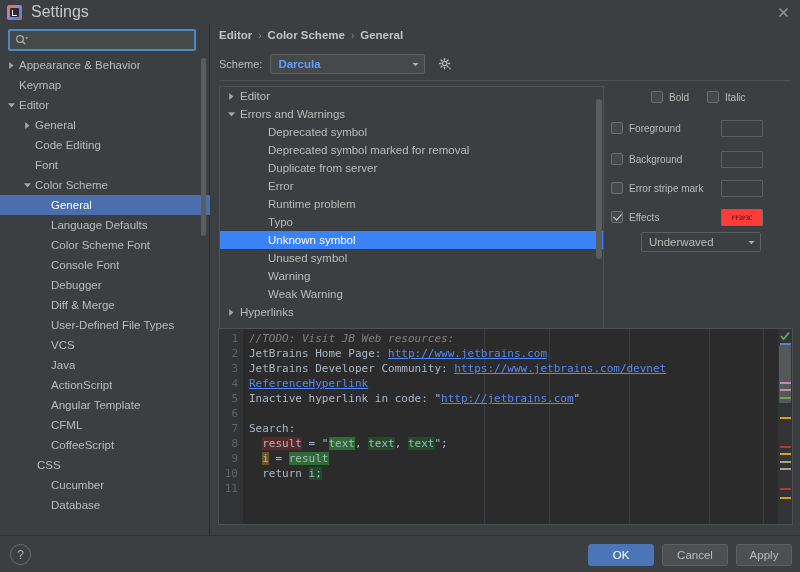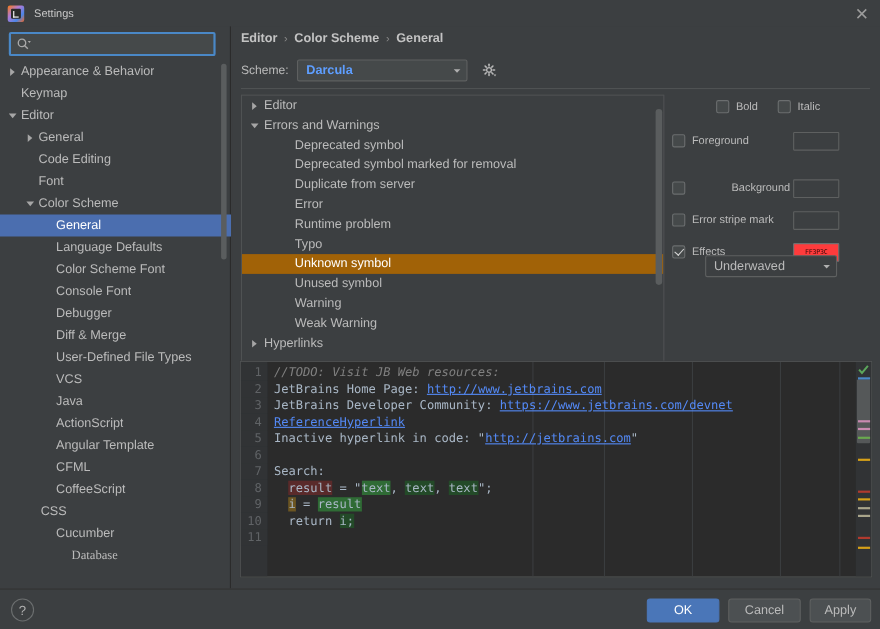--- a/index.html
+++ b/index.html
@@ -31,21 +31,21 @@
   }
   .app-logo::after {
     content: ""; position: absolute; left: 3px; top: 3px;
     width: 9px; height: 9px; background: #2b2b2b; border-radius: 1px;
   }
   .app-logo::before {
     content: ""; position: absolute; left: 5px; top: 5px; z-index: 2;
     width: 4px; height: 5px; border-bottom: 1.5px solid #fff; border-left: 1.5px solid #fff;
   }
   .title-text {
-    margin-left: 9px; font-size: 10px; color: #c8c8c8;
+    margin-left: 9px; font-size: 16px; color: #c8c8c8;
   }
   .close-btn {
     position: absolute; right: 8px; top: 4px;
     width: 17px; height: 17px; cursor: pointer;
     display: flex; align-items: center; justify-content: center;
   }
   .close-btn svg { display: block; }
 
   
   .sidebar {
@@ -129,21 +129,21 @@
   
   .attr-panel {
     position: absolute; left: 8px; top: 62px; width: 385px; height: 256px;
     background: #3c3f41; border: 1px solid #4f5253; overflow: hidden;
   }
   .anode {
     height: 18px; display: flex; align-items: center;
     font-size: 11.5px; color: #bbbbbb; white-space: nowrap;
     padding-right: 4px; cursor: default;
   }
-  .anode.sel { background: #a16207; color: #ffffff; }
+  .anode.sel { background: #3b82f6; color: #ffffff; }
   .aw { width: 11px; height: 11px; flex: none; margin-right: 3px; }
   .aw svg { display: block; }
   .attr-scroll {
     position: absolute; right: 1px; top: 12px;
     width: 6px; height: 160px; background: #5a5d5e; border-radius: 3px;
   }
 
   
   .opts { position: absolute; left: 400px; top: 62px; width: 180px; }
   .cbrow { display: flex; align-items: center; height: 22px; }
@@ -367,21 +367,21 @@
           <span class="tlabel">CoffeeScript</span>
         </div>
         <div class="tnode" style="padding-left: 24px;">
           <span class="tw"></span>
           <span class="tlabel">CSS</span>
         </div>
         <div class="tnode" style="padding-left: 38px;">
           <span class="tw"></span>
           <span class="tlabel">Cucumber</span>
         </div>
-        <div class="tnode" style="padding-left: 52px; font-family: Liberation Serif, serif;">
+        <div class="tnode" style="padding-left: 38px;">
           <span class="tw"></span>
           <span class="tlabel">Database</span>
         </div>
       </div>
     <div class="side-scroll"></div>
   </div>
 
   <div class="right">
 
     <div class="breadcrumb" id="breadcrumb">
@@ -500,21 +500,21 @@
         <div class="cb" id="cb-italic" style="margin-left:18px;"></div>
         <span class="cblabel">Italic</span>
       </div>
 
       <div class="cbrow" style="margin-top:9px;">
         <div class="cb" id="cb-fg"></div>
         <span class="cblabel">Foreground</span>
         <div class="swatch" style="position:absolute;left:110px;"></div>
       </div>
 
-      <div class="cbrow" style="margin-top:21px;gap:36px;">
+      <div class="cbrow" style="margin-top:9px;">
         <div class="cb" id="cb-bg"></div>
         <span class="cblabel">Background</span>
         <div class="swatch" style="position:absolute;left:110px;"></div>
       </div>
 
       <div class="cbrow" style="margin-top:7px;">
         <div class="cb" id="cb-esm"></div>
         <span class="cblabel">Error stripe mark</span>
         <div class="swatch" style="position:absolute;left:110px;"></div>
       </div>

